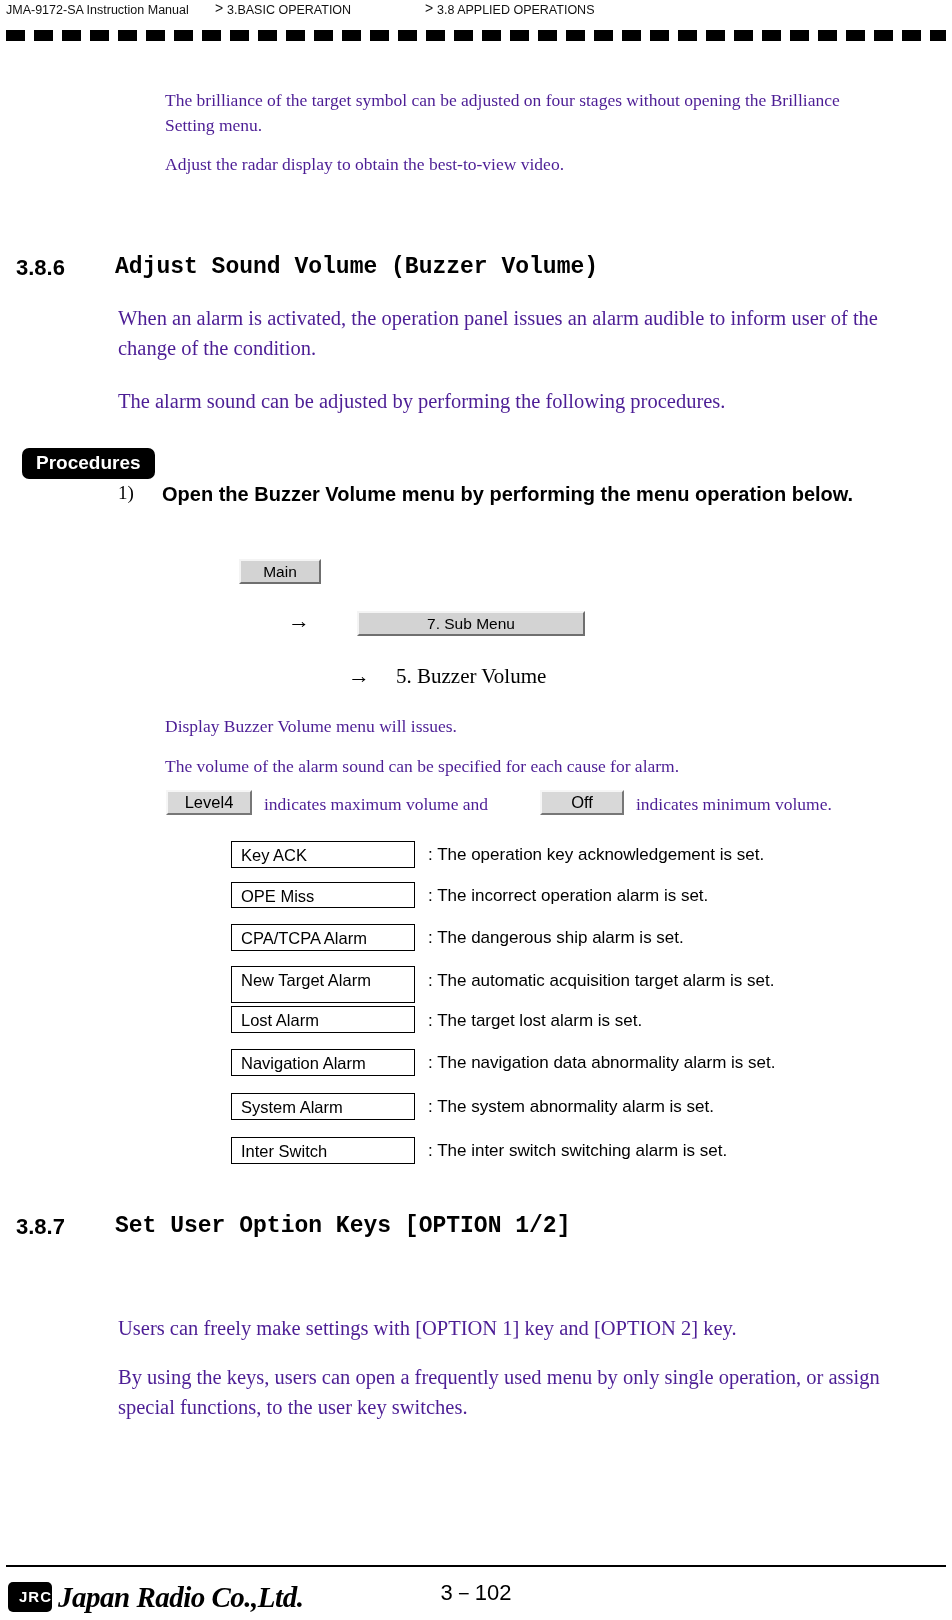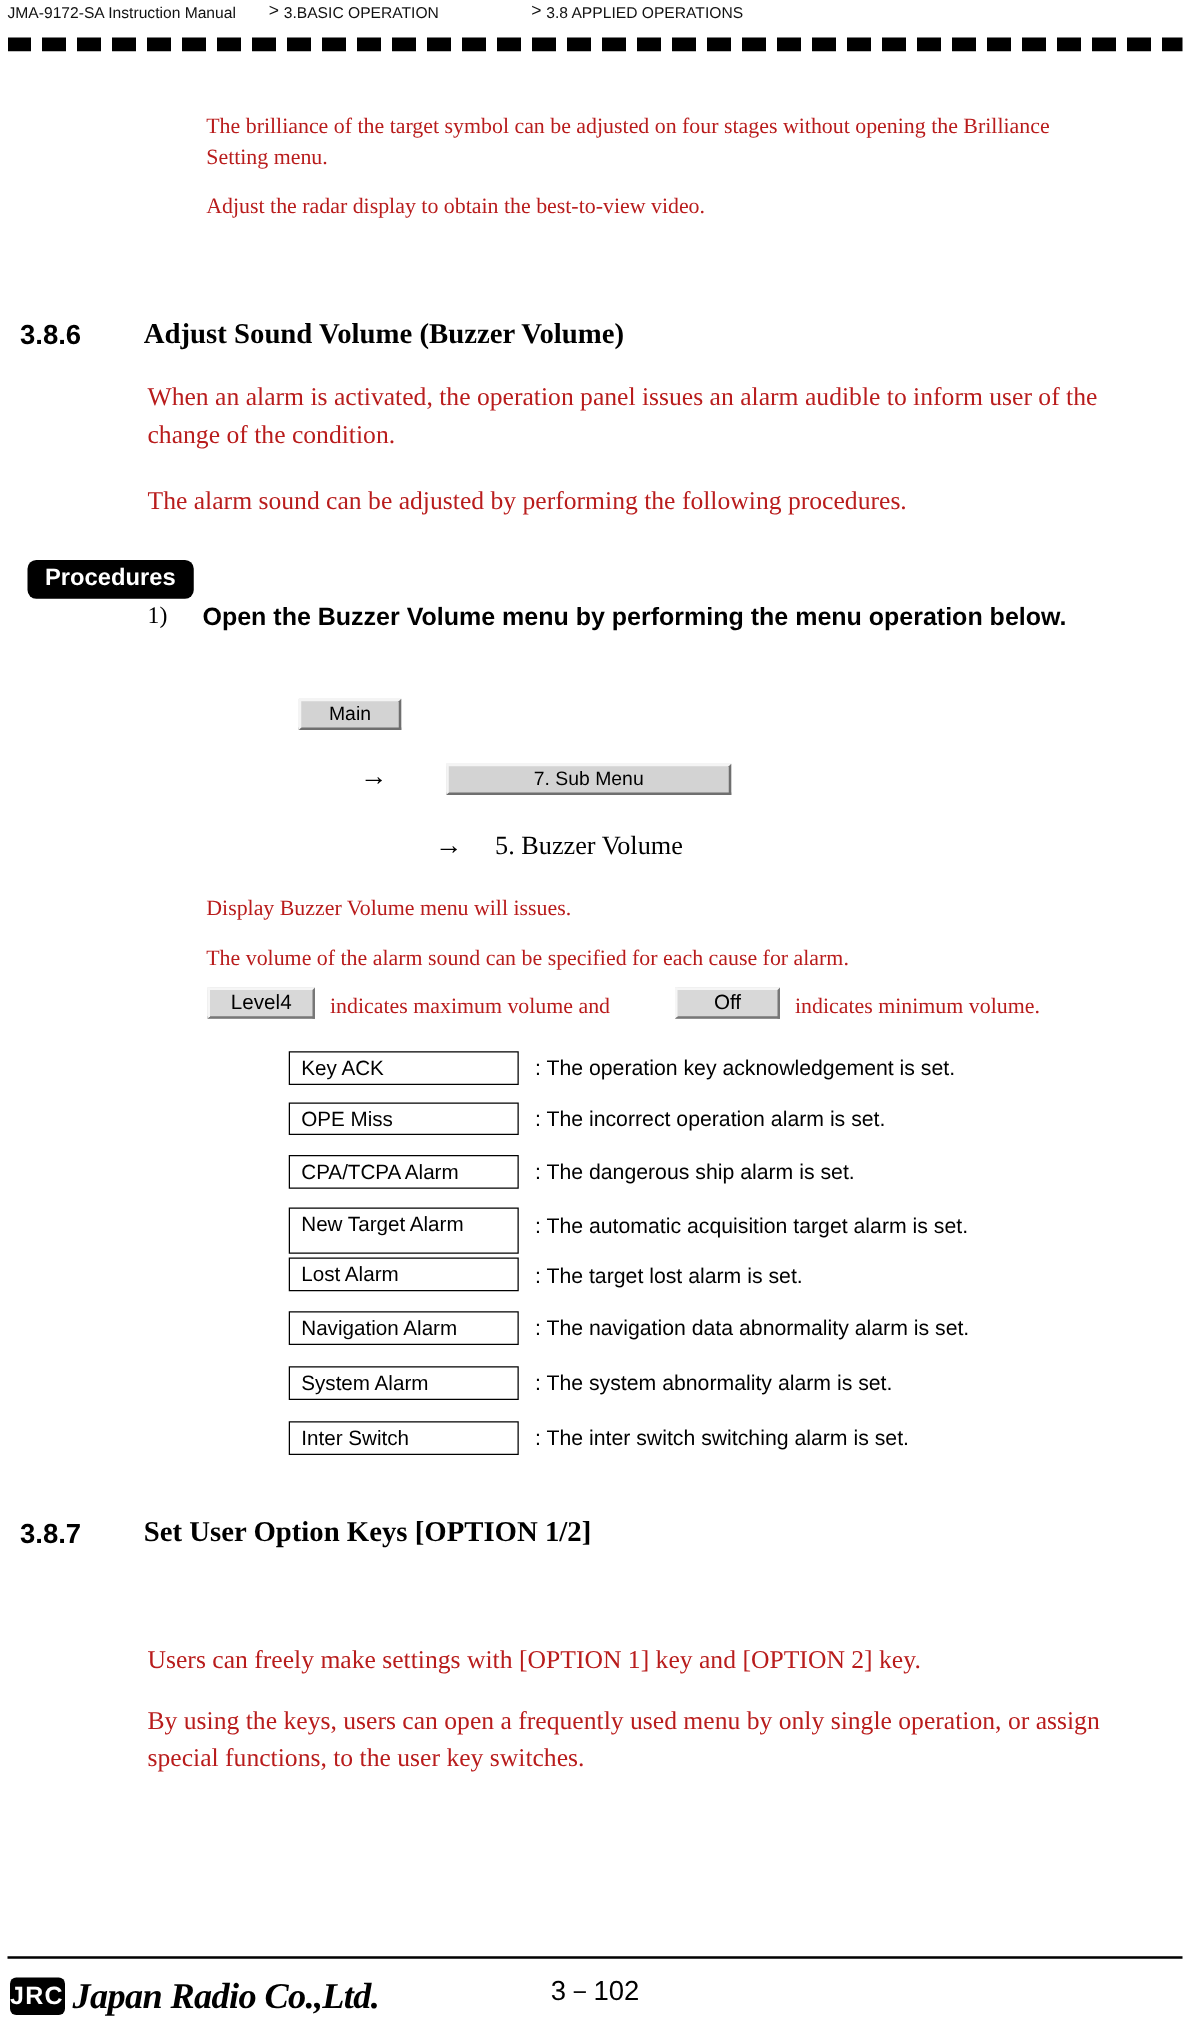--- a/index.html
+++ b/index.html
@@ -48,36 +48,36 @@
     background-image: repeating-linear-gradient(
         to right,
         #000 0px, #000 19px,
         transparent 19px, transparent 28px);
   }
 
   
   .para {
     position: absolute;
     font-family: "Liberation Serif", serif;
-    color: #b91c1c;
+    color: #4c1d95;
   }
   .t-serif-17 { font-size: 17.5px; line-height: 25px; }
   .t-serif-20 { font-size: 20.5px; line-height: 30px; }
 
   
   .sec-num {
     position: absolute;
     font-family: "Liberation Sans", sans-serif;
     font-weight: bold;
     font-size: 22px;
     letter-spacing: 0px;
   }
   .sec-title {
     position: absolute;
-    font-family: Liberation Serif, serif;
+    font-family: Liberation Mono, monospace;
     font-weight: bold;
     font-size: 23px;
   }
 
   
   .proc-tab {
     position: absolute;
     background: #000;
     color: #fff;
     font-family: "Liberation Sans", sans-serif;
@@ -175,22 +175,22 @@
     position: absolute;
     left: 8px;
     bottom: 8px;
     width: 44px;
     height: 30px;
     background: #000;
     color: #fff;
     border-radius: 5px;
     font-family: "Liberation Sans", sans-serif;
     font-weight: bold;
-    font-size: 20px;
-    text-align: left;
+    font-size: 15px;
+    text-align: right;
     line-height: 30px;
     letter-spacing: 1px;
   }
   .jrc-name {
     position: absolute;
     left: 58px;
     bottom: 6px;
     font-family: "Liberation Serif", serif;
     font-style: italic;
     font-weight: bold;

